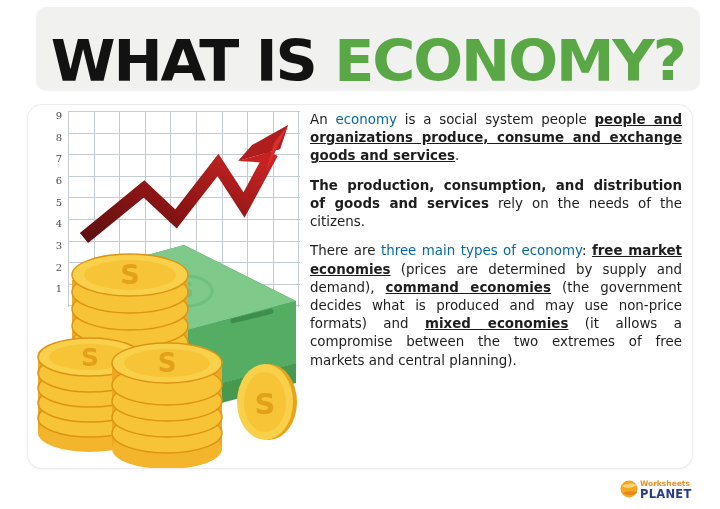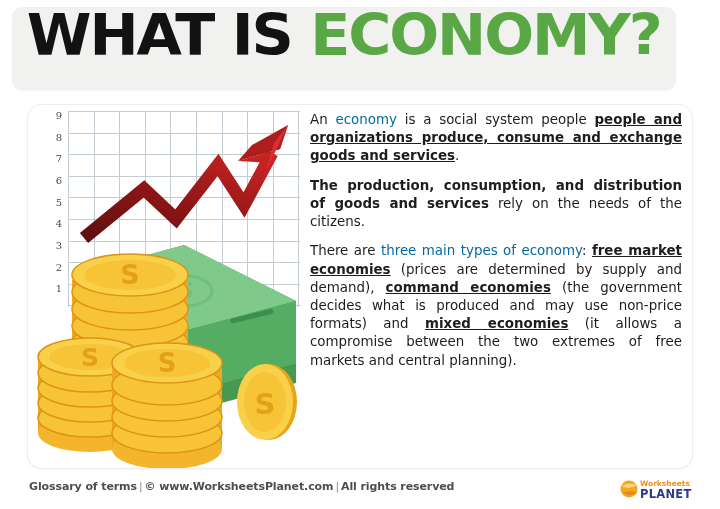--- a/index.html
+++ b/index.html
@@ -6,24 +6,24 @@
   body{
     width:720px;height:509px;
     background:#ffffff;
     font-family:"DejaVu Sans","Liberation Sans",sans-serif;
     overflow:hidden;
     position:relative;
   }
 
   
   #title-bar{
-    position:absolute;left:12px;top:7px;width:664px;height:83px;
+    position:absolute;left:36px;top:7px;width:664px;height:83px;
     background:#f1f1ef;
     border-radius:10px;
-    display:flex;align-items:flex-start;justify-content:center;
+    display:flex;align-items:flex-end;justify-content:center;
     box-shadow:0 1px 2px rgba(0,0,0,0.05);
   }
   #title-text{
     font-family:"DejaVu Sans","Liberation Sans",sans-serif;
     font-weight:bold;
     font-size:57px;
     letter-spacing:-2px;
     white-space:nowrap;
     transform:scaleX(1.03);
     line-height:1;
@@ -196,23 +196,20 @@
     <p><span>An </span><span class="g">economy</span><span> is a social system people </span><span class="bu">people and organizations produce, consume and exchange goods and services</span><span>.</span></p>
 
     <p><span class="b">The production, consumption, and distribution of goods and services</span><span> rely on the needs of the citizens.</span></p>
 
     <p><span>There are </span><span class="g">three main types of economy</span><span>: </span><span class="bu">free market economies</span><span> (prices are determined by supply and demand), </span><span class="bu">command economies</span><span> (the government decides what is produced and may use non-price formats) and </span><span class="bu">mixed economies</span><span> (it allows a compromise between the two extremes of free markets and central planning).</span></p>
 
   </div>
 </div>
 
 <div id="footer">
-  <div id="footer-text">
-    <span>Glossary of terms</span><span class="sep">|</span><span>© www.WorksheetsPlanet.com</span><span class="sep">|</span><span>All rights reserved</span>
-  </div>
 
   <svg id="footer-logo" viewBox="0 0 152 56">
     <g>
       <circle cx="20" cy="28" r="17" fill="#f5a623"></circle>
       <path d="M5,22 q16,-9 31,-2 q-15,11 -31,2 z" fill="#fbd576"></path>
       <path d="M7,36 q17,9 30,-1 q-15,-5 -30,1 z" fill="#e0891a"></path>
     </g>
     <text x="42" y="22" font-size="15" font-weight="bold" fill="#f08c1e" font-family="DejaVu Sans, sans-serif">Worksheets</text>
     <text x="42" y="46" font-size="23" font-weight="bold" fill="#2a3a8c" font-family="DejaVu Sans, sans-serif" letter-spacing="0.5">PLANET</text>
   </svg>

